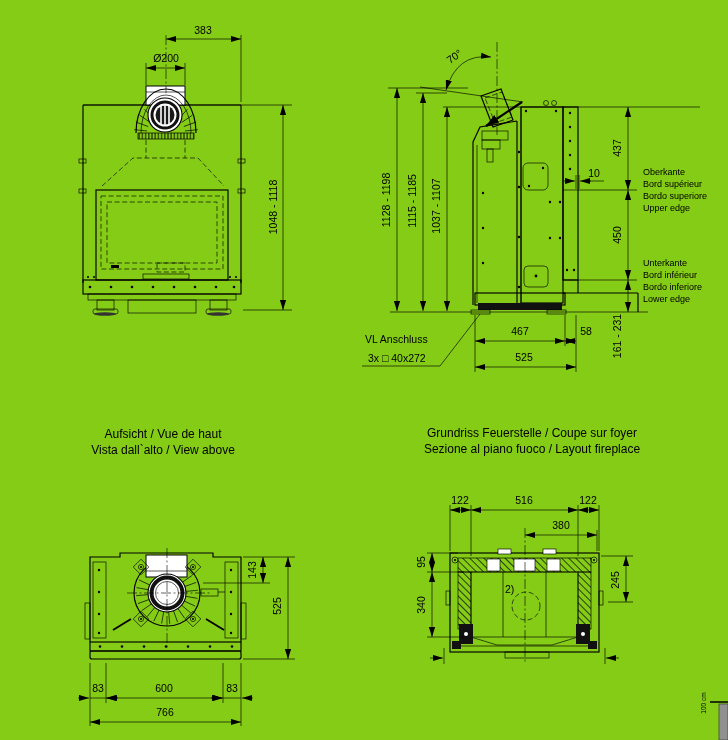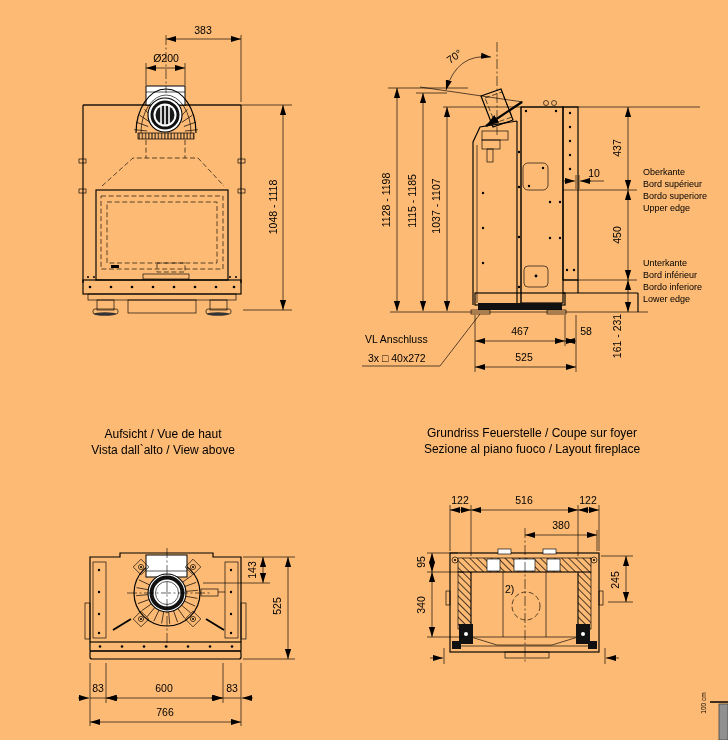--- a/index.html
+++ b/index.html
@@ -1,16 +1,16 @@
 <!DOCTYPE html>
 <html><head>
 <meta charset="utf-8">
 <style>
   html,body{margin:0;padding:0;background:#fff}
-  .stage{position:relative;width:728px;height:740px;background:#fdba74;overflow:hidden}
+  .stage{position:relative;width:728px;height:740px;background:#84cc16;overflow:hidden}
   svg{display:block}
   svg text{font-family:"Liberation Sans","DejaVu Sans",sans-serif;fill:#000}
   .ol{fill:none;stroke:#000;stroke-width:1.15}
   .tl{fill:none;stroke:#000;stroke-width:0.65}
   .dl{fill:none;stroke:#000;stroke-width:0.65}
   .dash{stroke-dasharray:5 2.6}
   .cl{fill:none;stroke:#000;stroke-width:0.6;stroke-dasharray:10 2.5 2 2.5}
   .dt{font-size:10.5px}
   .sm{font-size:9px}
   .cap{font-size:12px}

